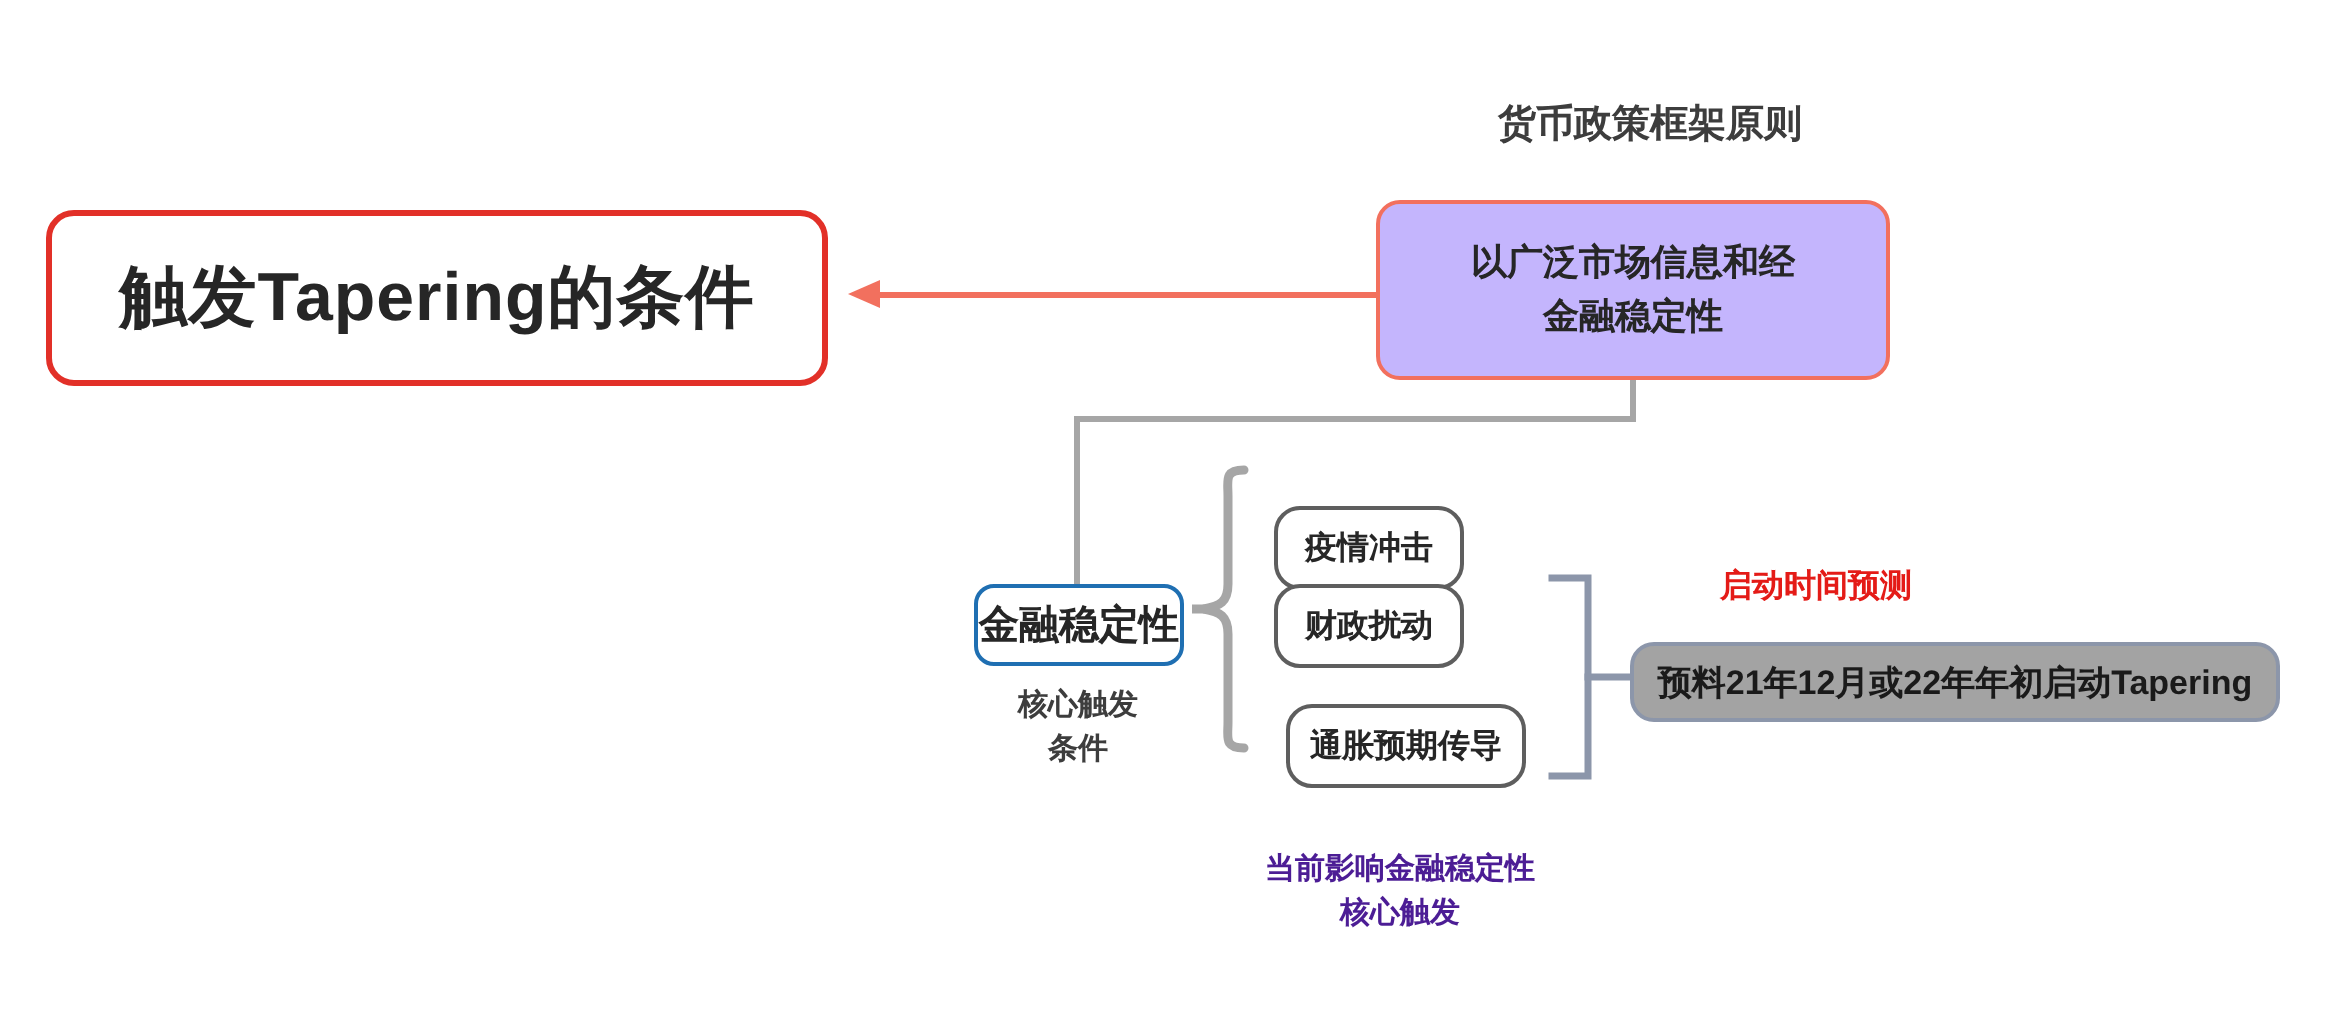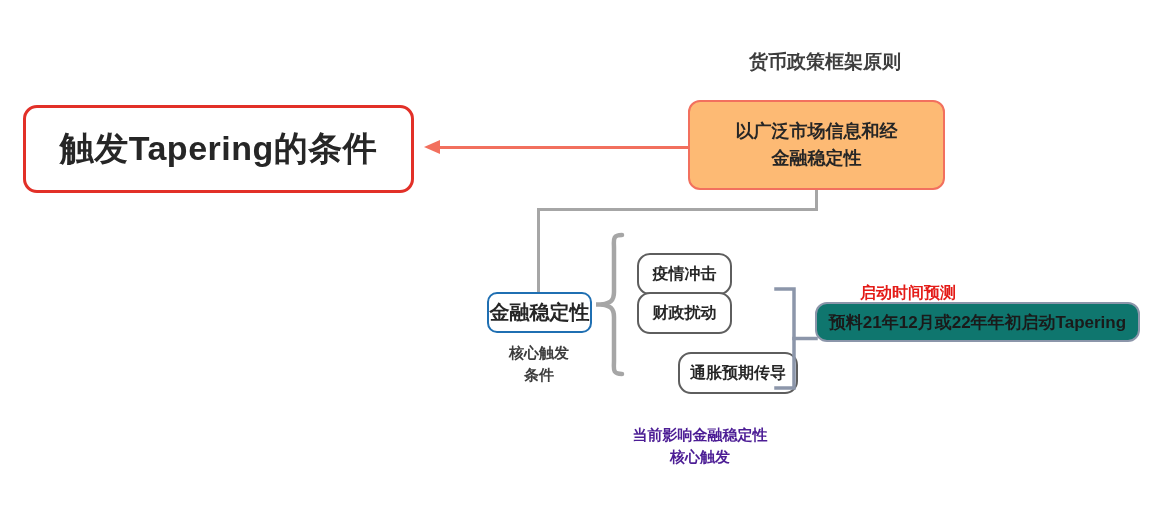--- a/index.html
+++ b/index.html
@@ -52,21 +52,21 @@
     color: #3D3D3D;
   }
   .policy-box {
     left: 688px;
     top: 100px;
     width: 257px;
     height: 90px;
     box-sizing: border-box;
     border: 2.5px solid #F2705E;
     border-radius: 12px;
-    background: #fdba74;
+    background: #c4b5fd;
     display: flex;
     align-items: center;
     justify-content: center;
     text-align: center;
   }
   .policy-text {
     font-size: 18px;
     font-weight: bold;
     color: #262626;
     line-height: 1.5;
@@ -143,21 +143,21 @@
     height: 42px;
   }
   .factor-text {
     font-size: 16px;
     font-weight: bold;
     color: #262626;
     white-space: nowrap;
   }
   .fb1 { left: 637px; top: 233px; width: 95px; margin-top: 20px; }
   .fb2 { left: 637px; top: 292px; width: 95px; }
-  .fb3 { left: 678px; top: 352px; width: 120px; }
+  .fb3 { left: 643px; top: 352px; width: 120px; }
 
   .factors-caption {
     left: 585px;
     top: 424px;
     width: 230px;
     text-align: center;
     font-size: 15px;
     font-weight: bold;
     color: #4c1d95;
     line-height: 1.45;
@@ -170,27 +170,27 @@
   .forecast-label {
     left: 860px;
     top: 283px;
     width: 240px;
     font-size: 16px;
     font-weight: bold;
     color: #E41B17;
   }
   .forecast-box {
     left: 815px;
-    top: 302px;
+    top: 321px;
     width: 325px;
     height: 40px;
     box-sizing: border-box;
     border: 2px solid #8C96AA;
     border-radius: 12px;
-    background: #0f766e;
+    background: #a3a3a3;
     display: flex;
     align-items: center;
     justify-content: center;
   }
   .forecast-text {
     font-size: 17px;
     font-weight: bold;
     color: #1A1A1A;
     white-space: nowrap;
   }

